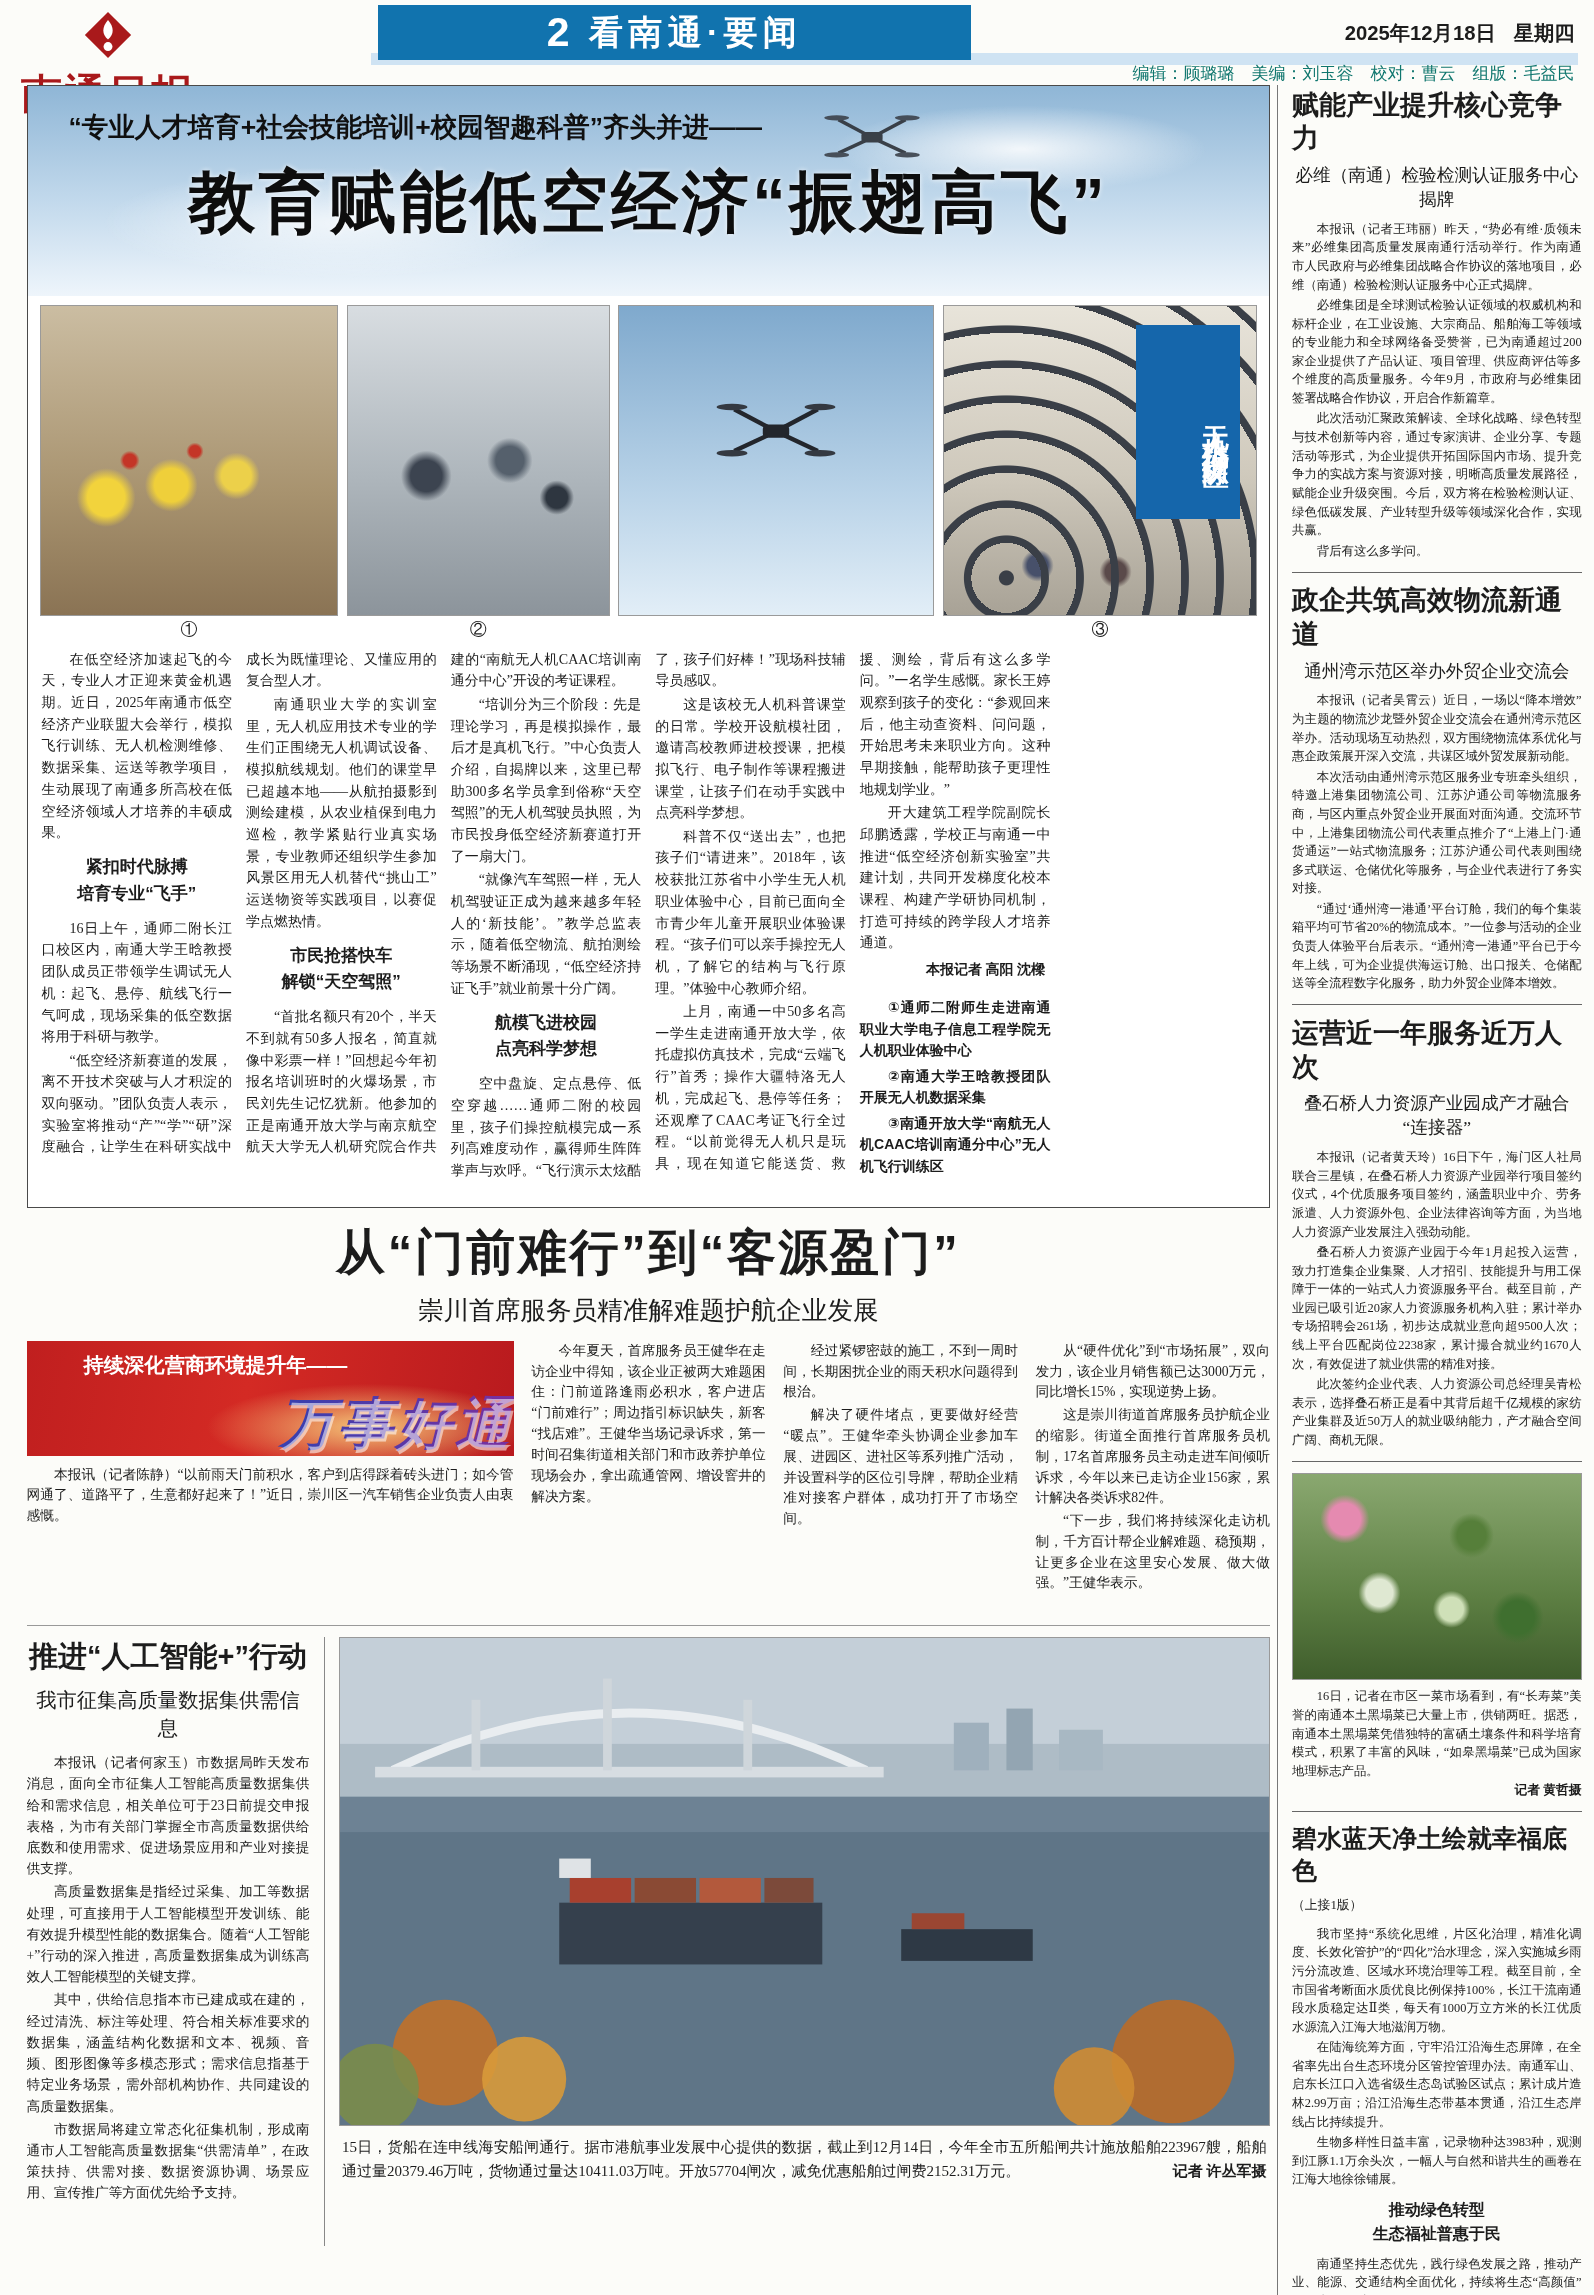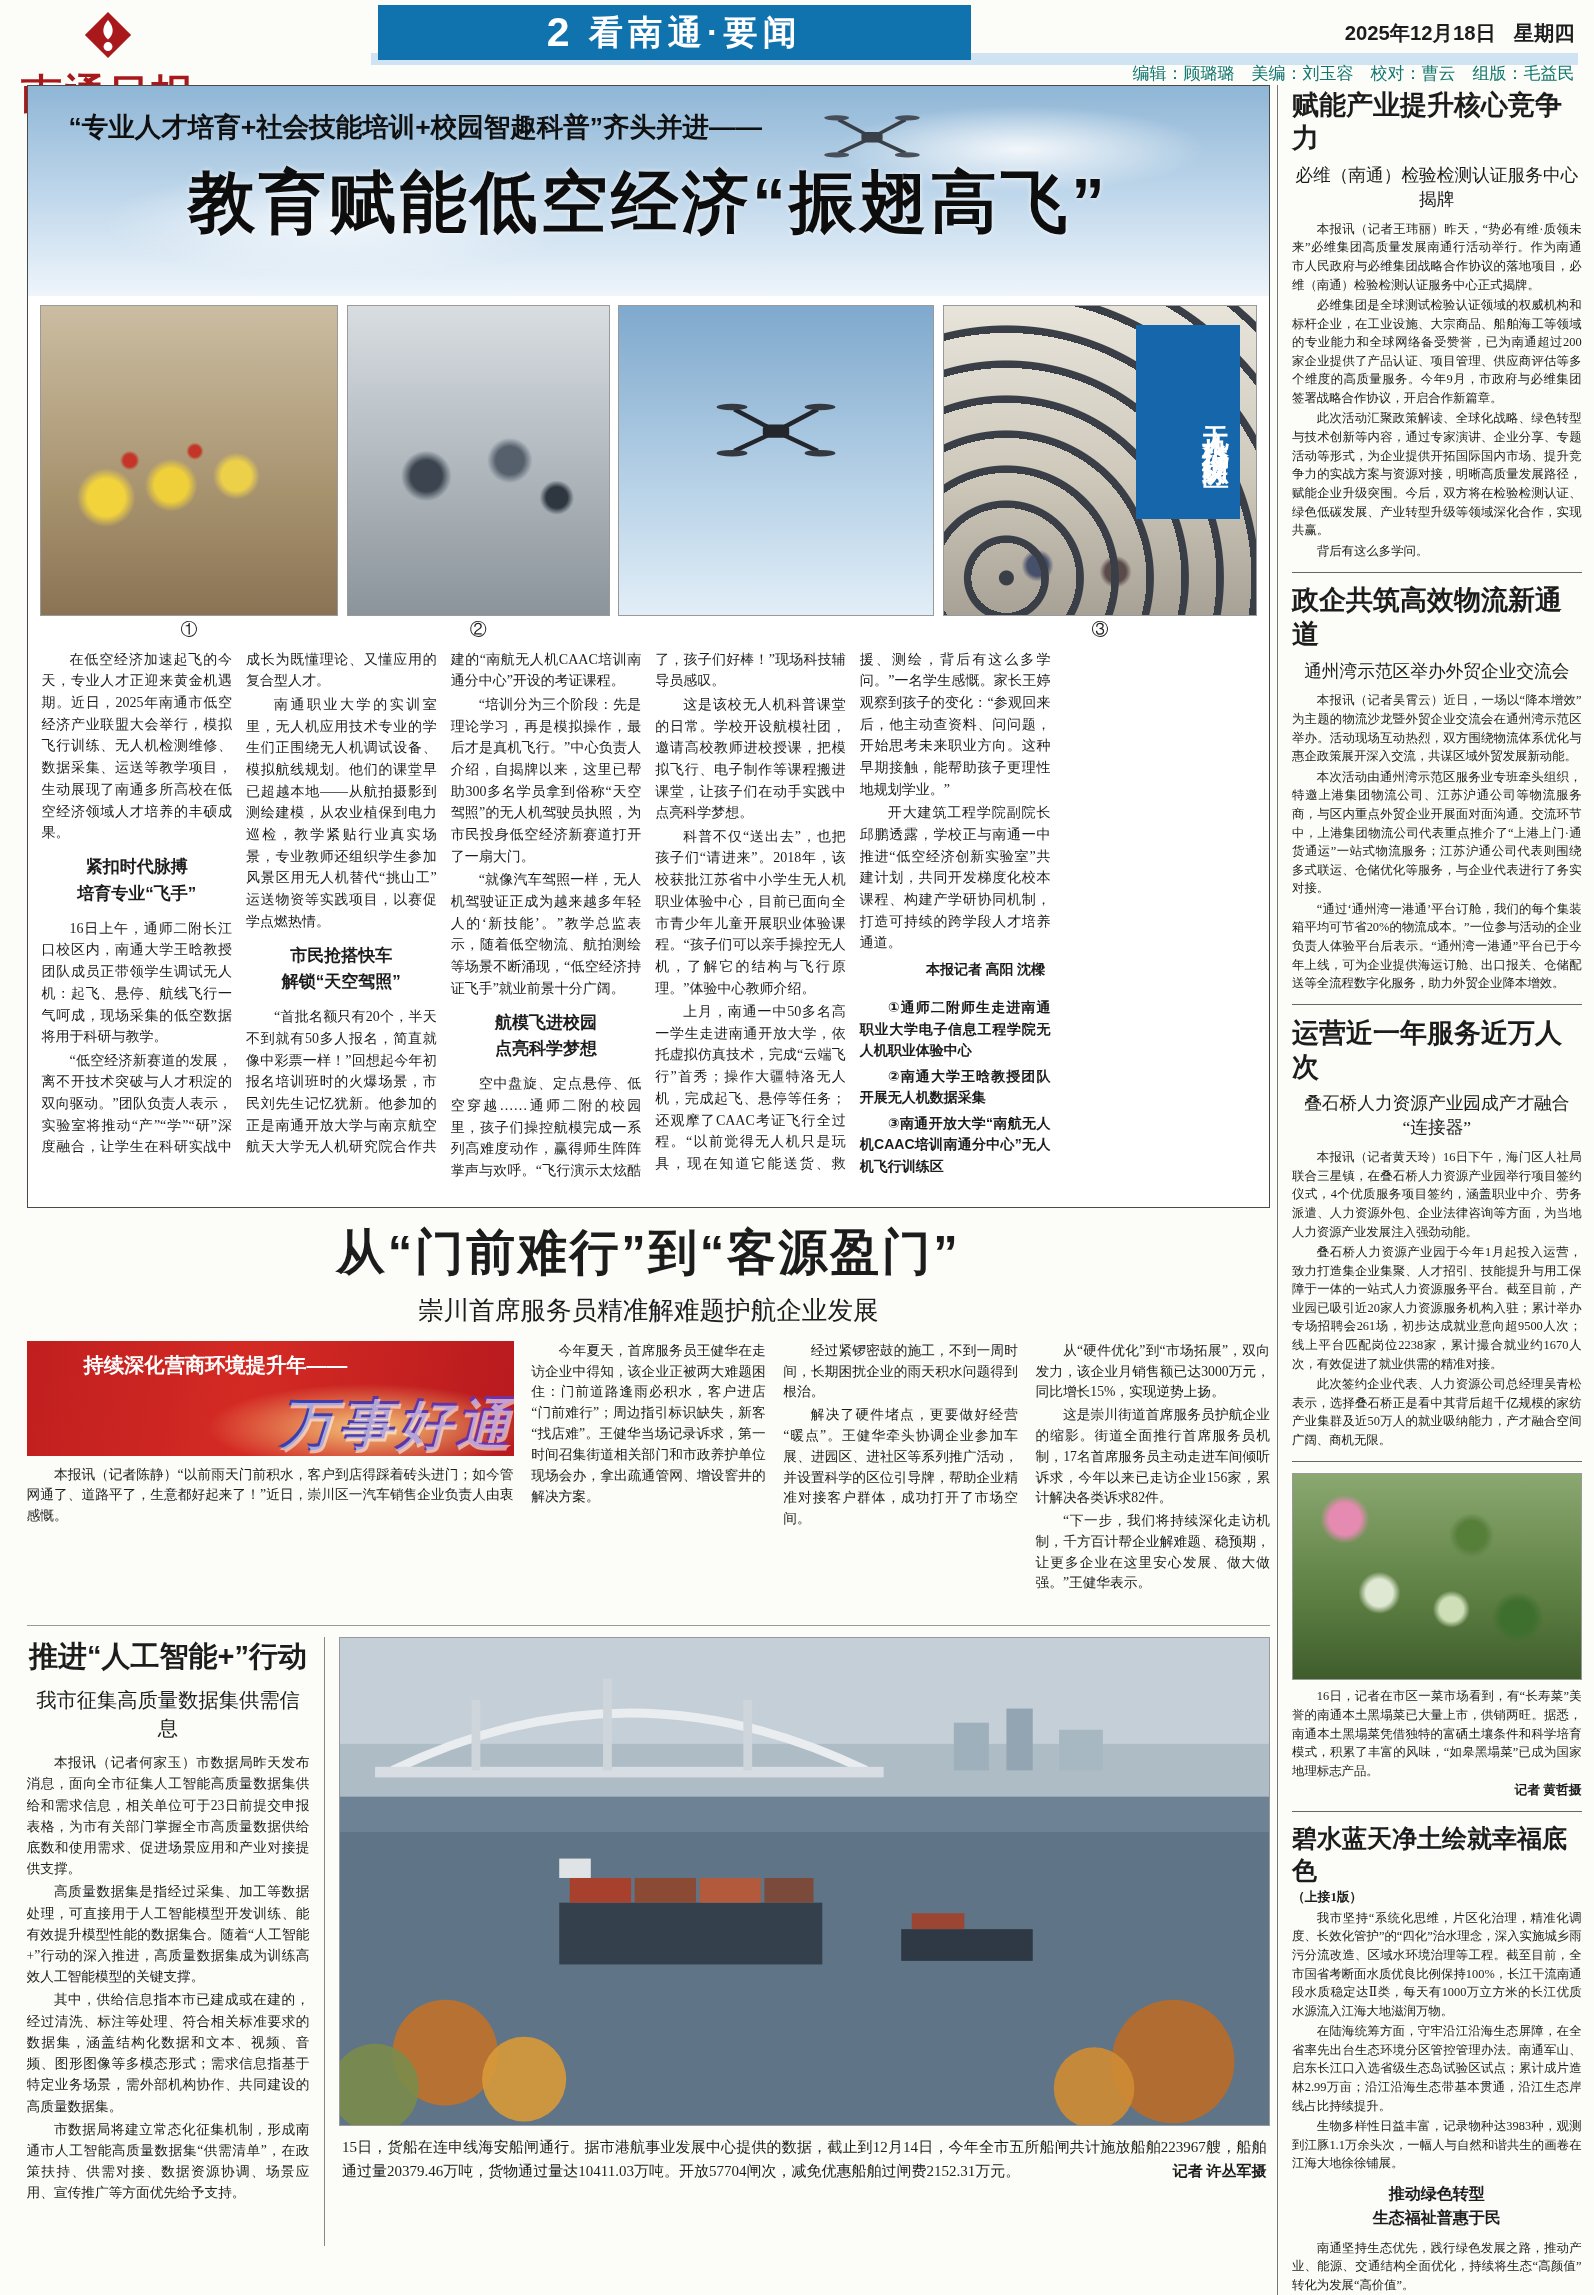--- a/index.html
+++ b/index.html
@@ -111,21 +111,21 @@
   .r-sub{font-size:17.7px;text-align:center;margin:7px 0 8.8px;}
   .r-body p{font-size:12.4px;line-height:1.5;text-align:justify;text-indent:2em;margin:0 0 1.8px;}
   .r-div{border-top:0.9px solid #666;margin:11.5px 0;}
   .veg-img{height:205px;border:0.9px solid #999;position:relative;margin-bottom:7px;background:
       radial-gradient(circle 35px at 18% 22%,#e58ab0 0 45%,rgba(0,0,0,0) 70%),
       radial-gradient(circle 30px at 30% 58%,#dfe8d2 0 45%,rgba(0,0,0,0) 70%),
       radial-gradient(circle 26.5px at 55% 66%,#cfe0b8 0 45%,rgba(0,0,0,0) 70%),
       radial-gradient(circle 37px at 78% 70%,#3f6f2f 0 45%,rgba(0,0,0,0) 70%),
       radial-gradient(circle 32px at 62% 30%,#567f3a 0 45%,rgba(0,0,0,0) 70%),
       linear-gradient(180deg,#8aa870 0%,#5d7f43 60%,#3f5d2c 100%);}
-  .r-tag{font-weight:bold;font-size:12.8px;margin:3px 0;}
+  .r-tag{font-weight:normal;font-size:12.8px;margin:11px 0;}
   .r-subhead{text-align:center;font-weight:bold;font-size:16px;margin:8.8px 0;line-height:1.5;
              font-family:"Liberation Sans","DejaVu Sans",sans-serif;}
   .r-credit{text-align:right;font-weight:bold;font-size:12.8px;}
 </style>
 </head>
 <body>
 
 <div class="page">
 
   <div class="header">

